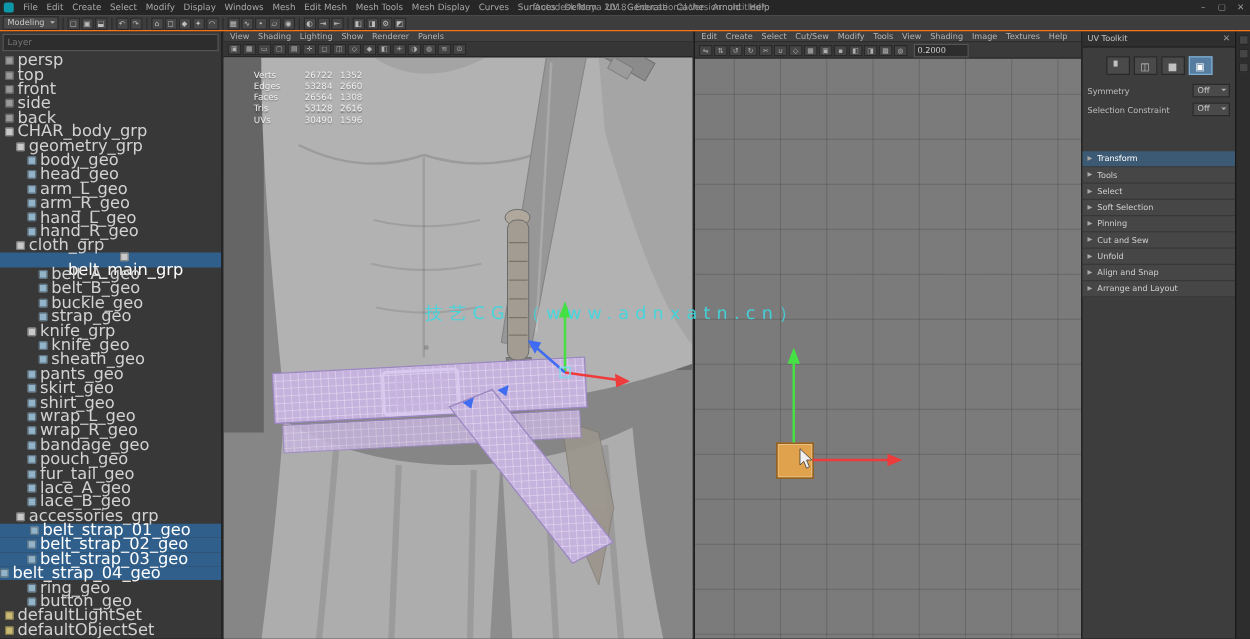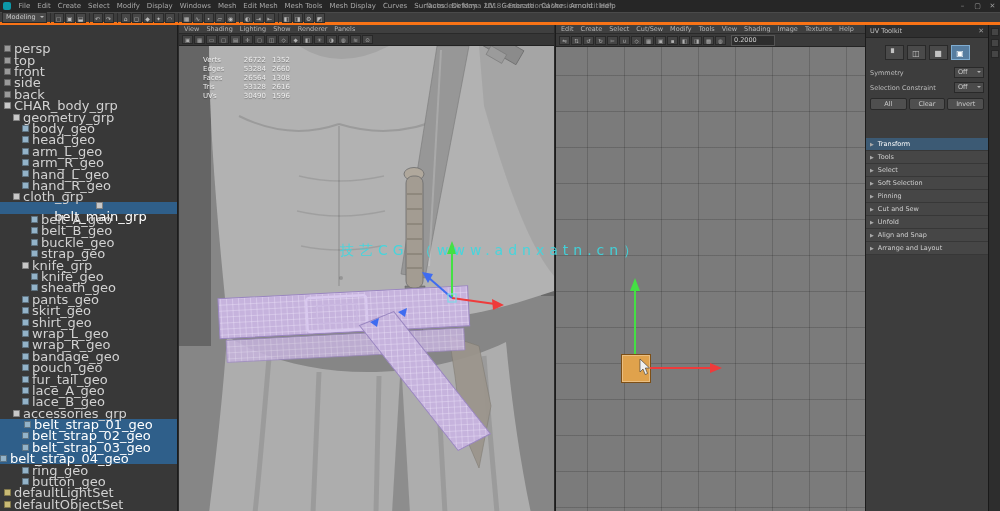--- a/index.html
+++ b/index.html
@@ -8,21 +8,21 @@
   
   .titlebar{position:absolute;left:0;top:0;right:0;height:12px;background:#262626;display:flex;
             align-items:center;font-size:7px;color:#a9a9a9;z-index:60;}
   .app-logo{width:8px;height:8px;background:#0c98a8;border-radius:2px;margin:0 4px 0 3px;flex:none;}
   .menu-item{padding:0 3.5px;cursor:default;white-space:nowrap;}
   .titlebar-title{position:absolute;left:52%;transform:translateX(-50%);color:#8f8f8f;white-space:nowrap;}
   .win-controls{margin-left:auto;display:flex;}
   .win-btn{width:15px;text-align:center;font-size:7px;color:#9a9a9a;}
   
   .statusline{position:absolute;left:0;top:12px;right:0;height:13px;background:#3d3d3d;
-              border-top:1px solid #4a4a4a;border-bottom:3px solid #f97316;display:flex;
+              border-top:1px solid #4a4a4a;border-bottom:1px solid #f97316;display:flex;
               align-items:center;padding:0 2px;box-sizing:border-box;z-index:55;}
   .menuset{height:9px;line-height:9px;background:#4a4a4a;border:1px solid #292929;font-size:6.5px;
            padding:0 10px 0 3px;position:relative;color:#c9c9c9;}
   .menuset:after{content:"";position:absolute;right:2px;top:3px;border:2.5px solid transparent;border-top-color:#b5b5b5;}
   .sl-group{display:flex;gap:1px;margin-left:3px;padding-left:3px;border-left:1px solid #2c2c2c;}
   .sl-icon{width:10px;height:10px;background:#474747;border:1px solid #2a2a2a;font-size:6px;line-height:10px;
            text-align:center;color:#bdbdbd;box-sizing:border-box;}
   
   .outliner{position:absolute;left:0;top:25px;bottom:0;width:178px;background:#383838;
             border-right:1px solid #1c1c1c;box-sizing:border-box;z-index:30;}
@@ -165,20 +165,23 @@
         <div class="sl-group">
           <div class="sl-icon">◧</div>
           <div class="sl-icon">◨</div>
           <div class="sl-icon">⚙</div>
           <div class="sl-icon">◩</div>
         </div>
       </div>
   </div>
 
   <div class="outliner">
+    <div class="outliner-search">
+      <input type="text" placeholder="Layer" style="">
+    </div>
     <div class="outliner-list">
         <div class="o-row" style="padding-left: 4px;">
           <span class="o-icon o-camera"></span>
           <span class="o-label">persp</span>
         </div>
         <div class="o-row" style="padding-left: 4px;">
           <span class="o-icon o-camera"></span>
           <span class="o-label">top</span>
         </div>
         <div class="o-row" style="padding-left: 4px;">
@@ -534,25 +537,20 @@
     <div>
         <div class="tk-row">
           <span class="tk-label">Symmetry</span>
           <span class="tk-dd">Off</span>
         </div>
         <div class="tk-row">
           <span class="tk-label">Selection Constraint</span>
           <span class="tk-dd">Off</span>
         </div>
       </div>
-    <div class="tk-buttons">
-        <div class="tk-btn">All</div>
-        <div class="tk-btn">Clear</div>
-        <div class="tk-btn">Invert</div>
-      </div>
     <div class="tk-sections">
         <div class="tk-section selected">
           <span class="tk-arrow">▶</span>
           <span>Transform</span>
         </div>
         <div class="tk-section">
           <span class="tk-arrow">▶</span>
           <span>Tools</span>
         </div>
         <div class="tk-section">

